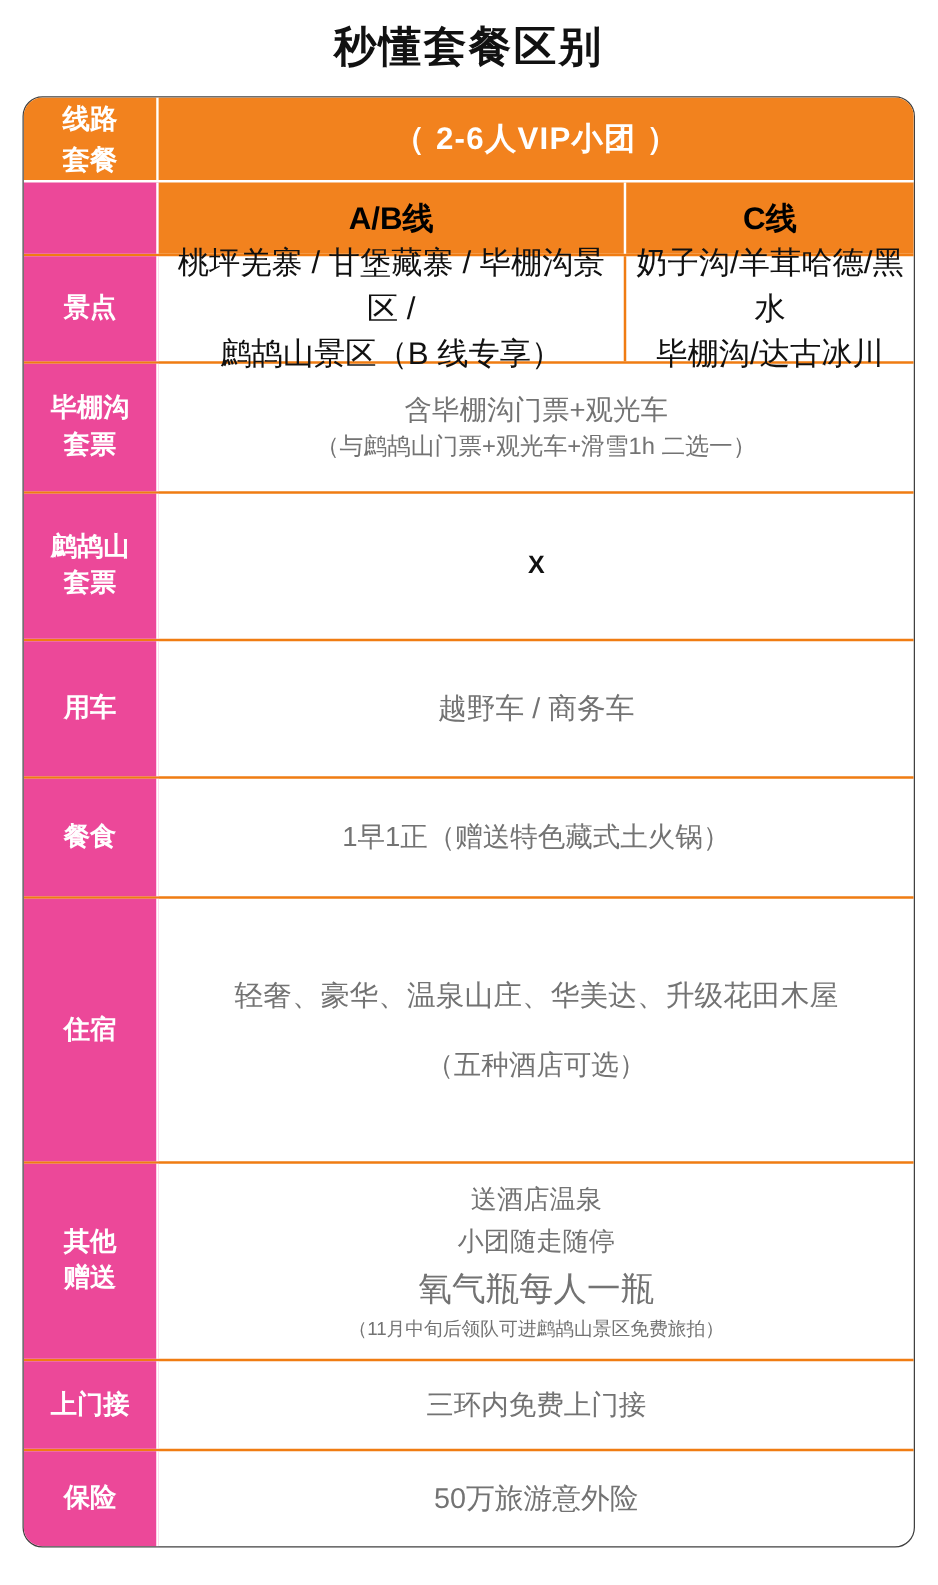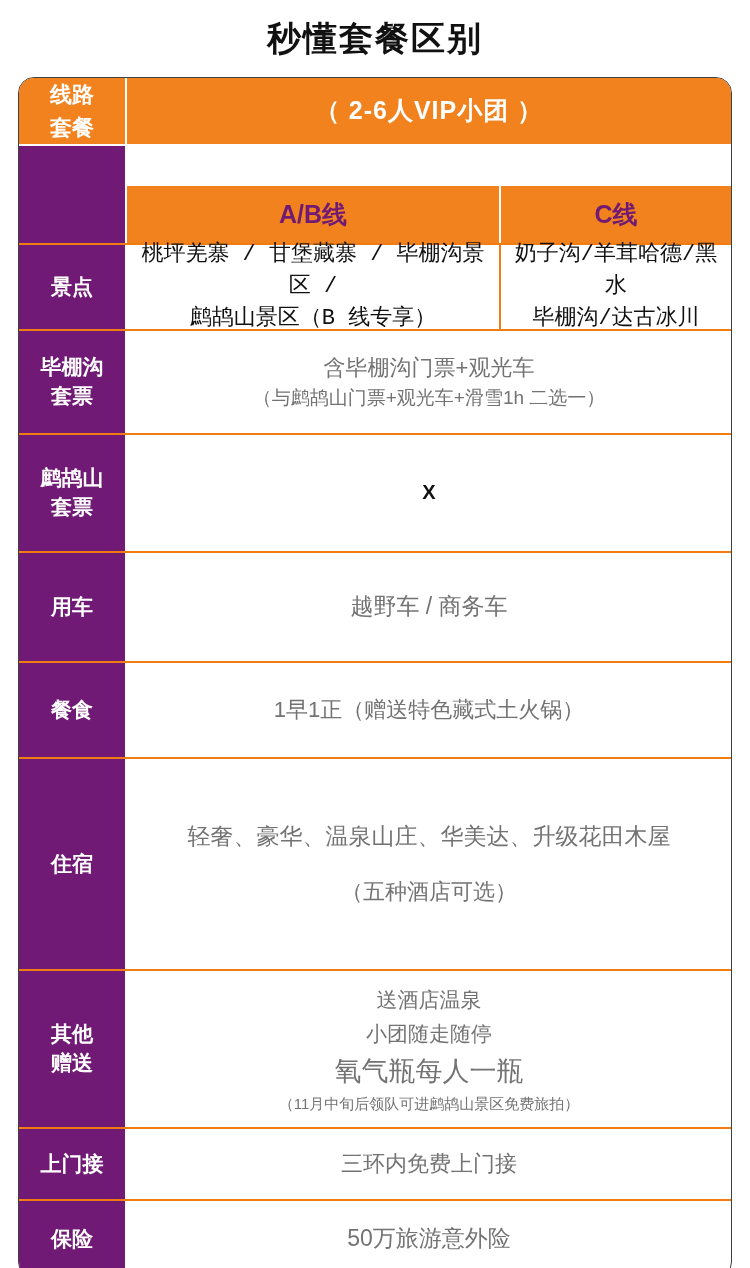--- a/index.html
+++ b/index.html
@@ -43,21 +43,21 @@
     width: 100%;
     border-bottom: 2px solid #f07c12;
     box-sizing: border-box;
   }
   .row:last-child {
     border-bottom: none;
   }
   .label-cell {
     width: 108px;
     min-width: 108px;
-    background: #701a75;
+    background: #ec4899;
     color: #ffffff;
     font-weight: bold;
     font-size: 21px;
     display: flex;
     align-items: center;
     justify-content: center;
     text-align: center;
     line-height: 1.35;
     box-sizing: border-box;
     padding: 6px 2px;
@@ -131,50 +131,48 @@
     font-size: 25px;
     display: flex;
     align-items: center;
     justify-content: center;
     letter-spacing: 1px;
     box-sizing: border-box;
     padding: 12px 0;
   }
   .head-sub-ab, .head-sub-c {
     background: #f2821e;
-    color: #701a75;
+    color: #000000;
     font-weight: bold;
     font-size: 25px;
     display: flex;
     align-items: center;
     justify-content: center;
     box-sizing: border-box;
     padding: 12px 0;
-    margin-top: 40px;
   }
   .head-sub-ab {
     flex: 0 0 374px;
     border-right: 2px solid #ffffff;
   }
   .head-sub-c {
     flex: 1;
   }
   .two-line {
     display: flex;
     flex-direction: column;
     align-items: center;
     justify-content: center;
   }
   .smalltext {
     font-size: 15px;
     line-height: 1.4;
   }
   .midtext {
-    font-size: 22px;
-    font-family: Liberation Mono, monospace;
+    font-size: 25px;
   }
   .bigx {
     font-size: 28px;
     font-weight: bold;
   }
   .stack {
     display: flex;
     flex-direction: column;
     align-items: center;
     justify-content: center;

